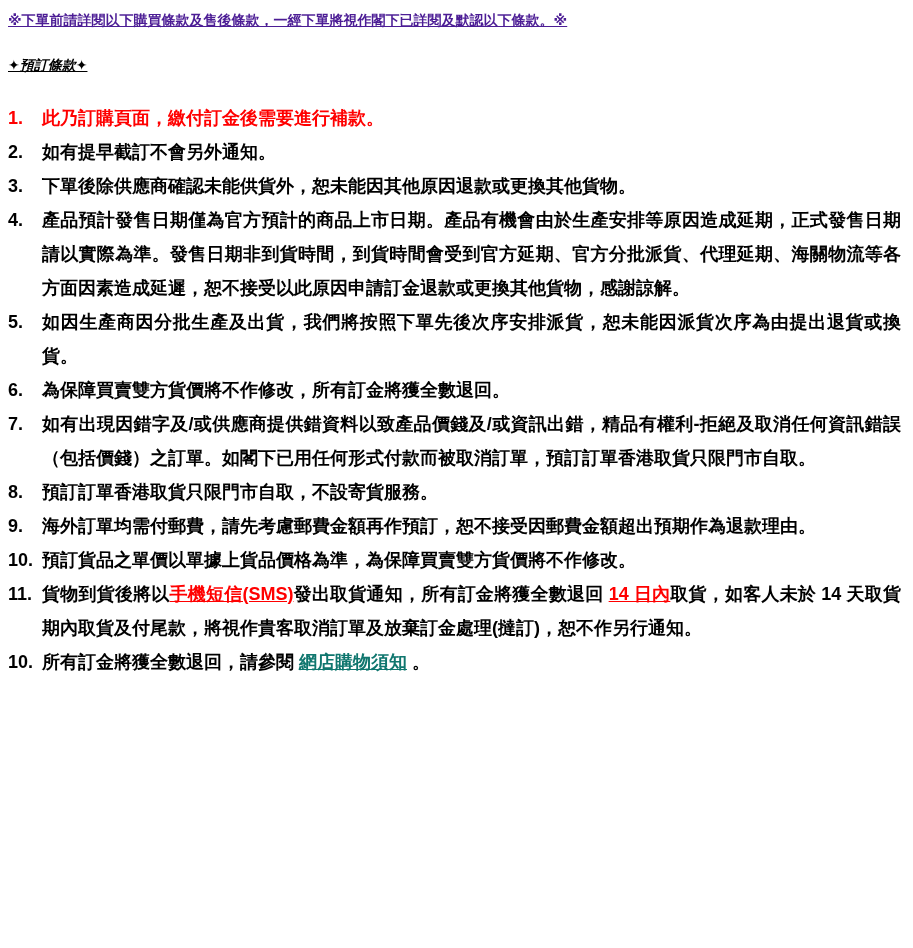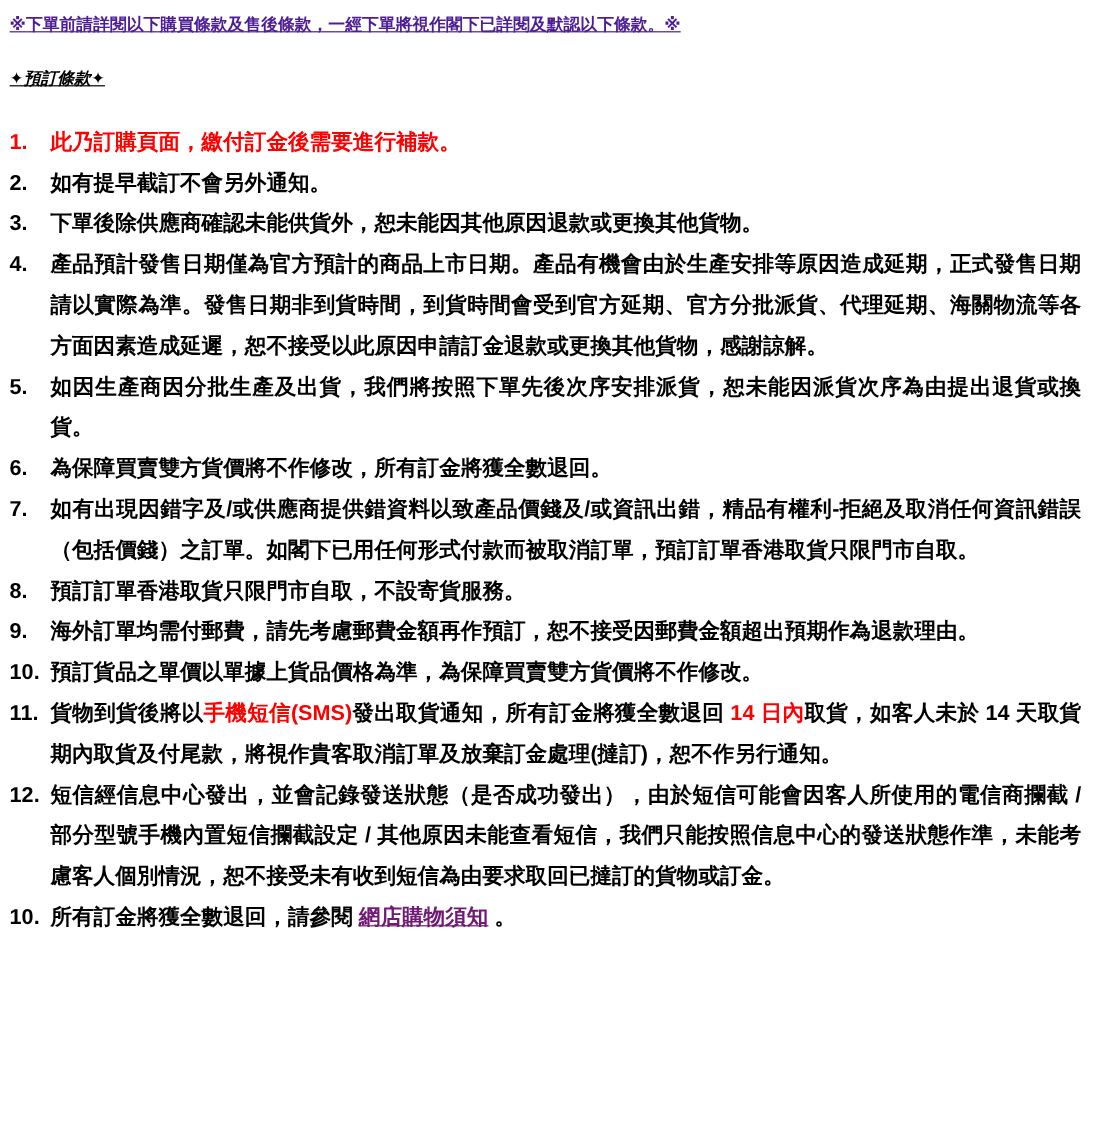--- a/index.html
+++ b/index.html
@@ -44,23 +44,24 @@
     flex: 0 0 34px;
     width: 34px;
   }
   .term-text {
     flex: 1 1 auto;
     min-width: 0;
   }
   .term-item.red { color: #ff0000; }
   .red-underline {
     color: #ff0000;
+    text-decoration: underline;
   }
   a.link {
-    color: #701a75;
+    color: #0f766e;
     text-decoration: underline;
     cursor: pointer;
   }
 </style>
 </head>
 <body>
 
 <div class="page">
   <div class="title">※下單前請詳閱以下購買條款及售後條款，一經下單將視作閣下已詳閱及默認以下條款。※</div>
 
@@ -105,21 +106,17 @@
       </div>
       <div class="term-item">
         <span class="term-number">10.</span>
         <span class="term-text"><span>預訂貨品之單價以單據上貨品價格為準，為保障買賣雙方貨價將不作修改。</span></span>
       </div>
       <div class="term-item">
         <span class="term-number">11.</span>
         <span class="term-text"><span>貨物到貨後將以</span><span class="red-underline">手機短信(SMS)</span><span>發出取貨通知，所有訂金將獲全數退回 </span><span class="red-underline">14 日內</span><span>取貨，如客人未於 14 天取貨期內取貨及付尾款，將視作貴客取消訂單及放棄訂金處理(撻訂)，恕不作另行通知。</span></span>
       </div>
       <div class="term-item">
-        <span class="term-number">12.</span>
-        <span class="term-text"><span>短信經信息中心發出，並會記錄發送狀態（是否成功發出），由於短信可能會因客人所使用的電信商攔截 / 部分型號手機內置短信攔截設定 / 其他原因未能查看短信，我們只能按照信息中心的發送狀態作準，未能考慮客人個別情況，恕不接受未有收到短信為由要求取回已撻訂的貨物或訂金。</span></span>
-      </div>
-      <div class="term-item">
         <span class="term-number">10.</span>
         <span class="term-text"><span>所有訂金將獲全數退回，請參閱 </span><a class="link" href="#">網店購物須知</a><span> 。</span></span>
       </div>
     </div>
 </div>
 
 </body></html>

